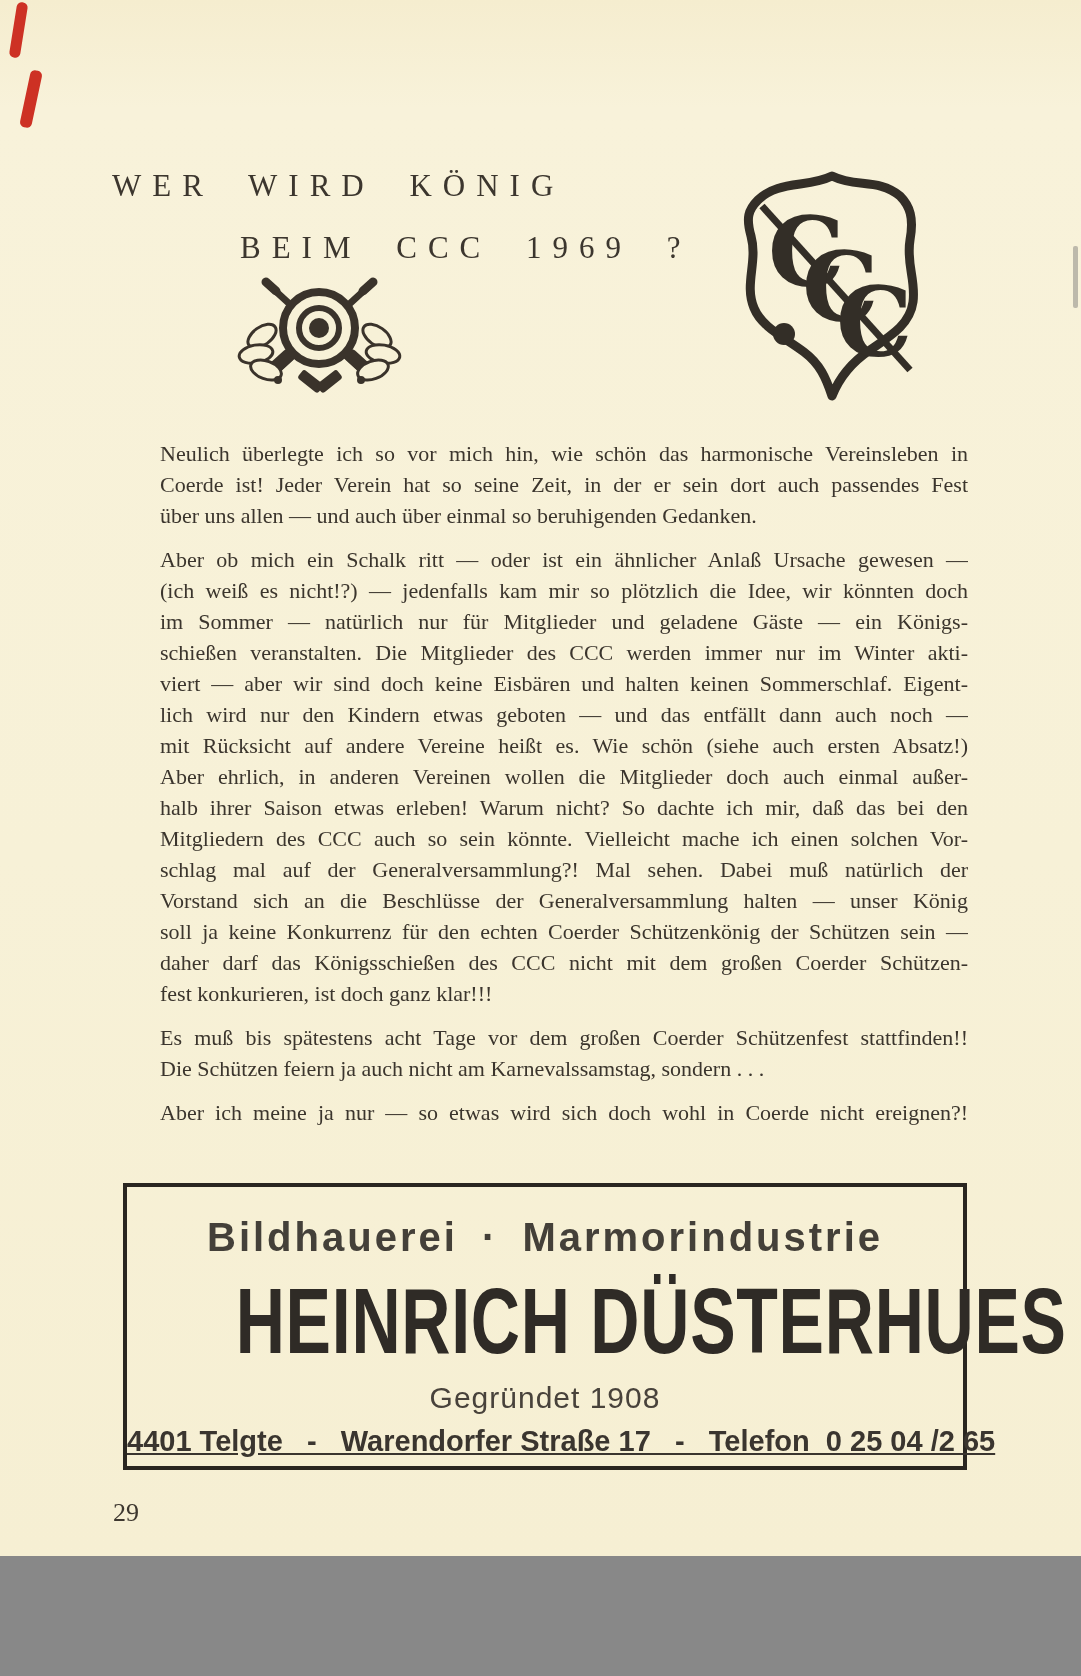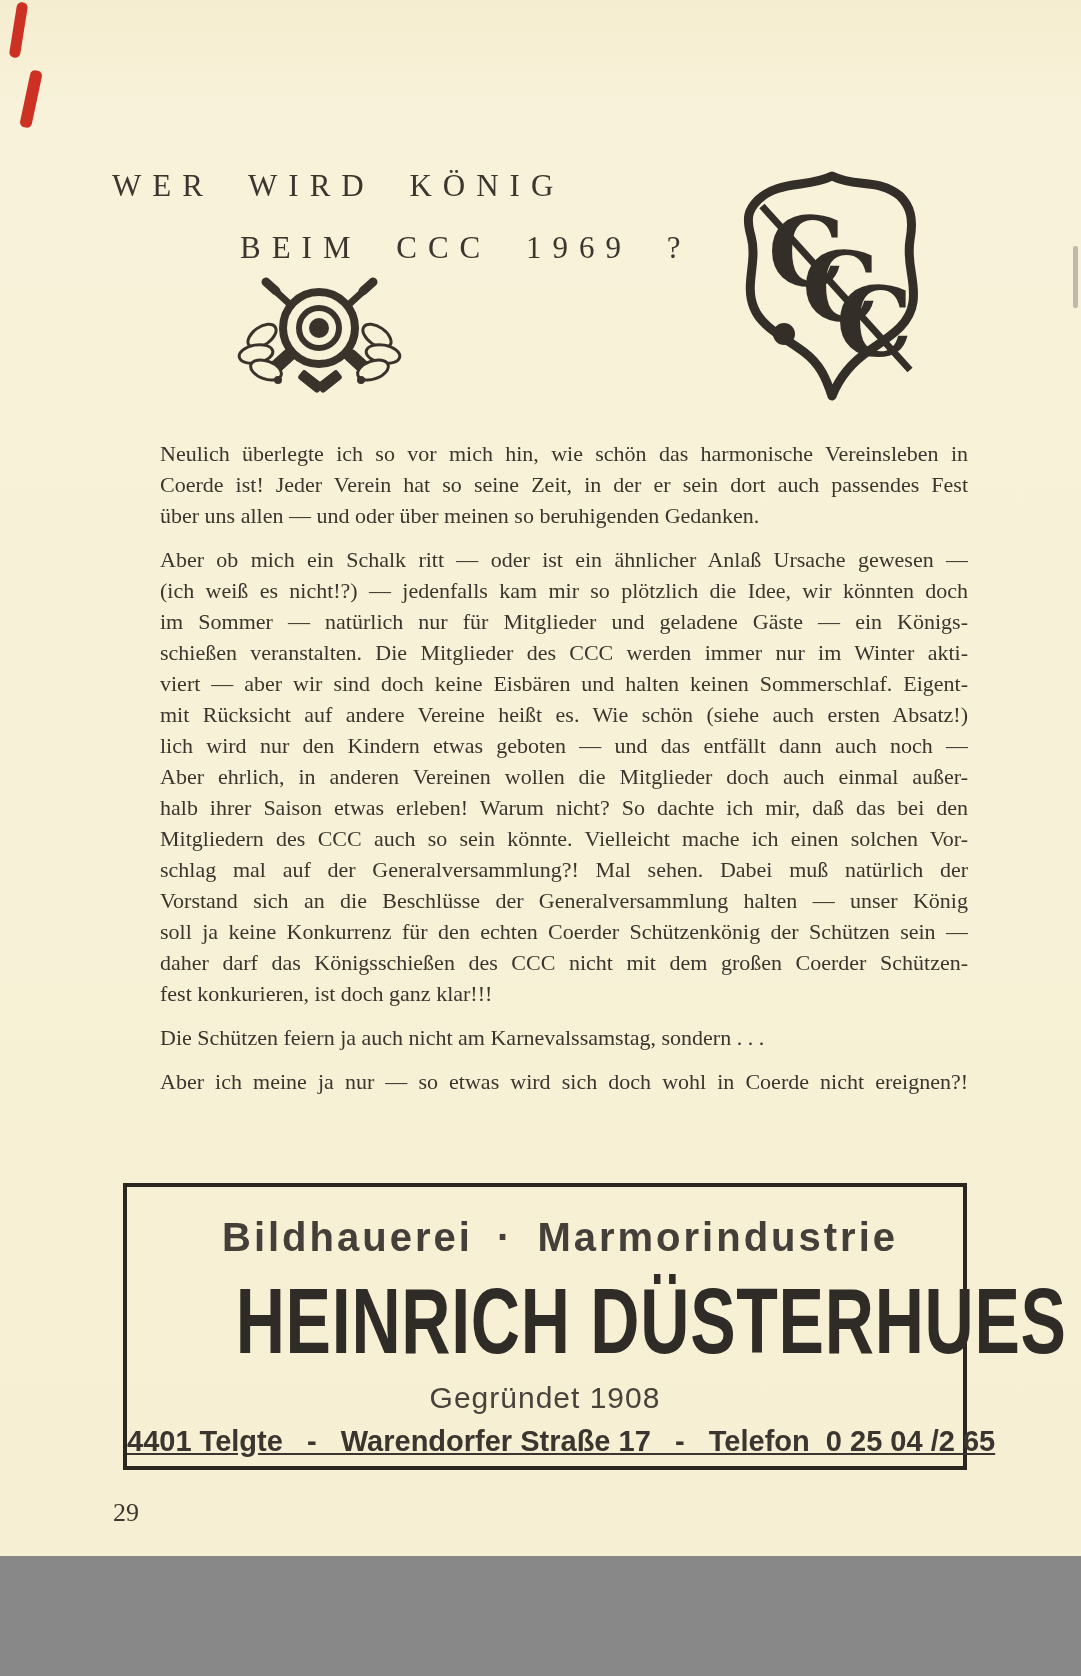--- a/index.html
+++ b/index.html
@@ -25,21 +25,21 @@
 
   
   .body-text { position:absolute; left:113px; top:438px; width:855px; color:#3b352d; font-size:22px; line-height:31px; }
   .para { margin:0 0 13px 0; }
   .line { text-align:justify; text-align-last:justify; height:31px; overflow:hidden;margin-left:47px; }
   .line.last { text-align-last:left; }
 
   
   .ad-box { position:absolute; left:123px; top:1183px; width:836px; height:279px; border:4px solid #2a2620; }
   .ad-box > div { position:absolute; width:100%; text-align:center; font-family:"Liberation Sans","DejaVu Sans",sans-serif; }
-  .ad-line1   { top:28px;  font-weight:700; font-size:40px; letter-spacing:3px; word-spacing:10px; color:#444039;padding-left:15px; }
+  .ad-line1   { top:28px;  font-weight:700; font-size:40px; letter-spacing:3px; word-spacing:10px; color:#444039; }
   .ad-name    { top:82px;  font-weight:700; font-size:92px; letter-spacing:1px; color:#2f2b26; transform:scaleX(0.74); transform-origin:50% 50%; white-space:pre; }
   .ad-founded { top:194px; font-weight:400; font-size:30px; letter-spacing:1px; color:#48423b; }
   .ad-address { top:238px; font-weight:700; font-size:29px; color:#3a352f; white-space:pre;text-decoration:underline; }
 
   .page-number { position:absolute; left:113px; top:1498px; font-size:26px; color:#3d372f; }
 
   .emblem-svg { position:absolute; left:232px; top:270px; }
   .shield-svg { position:absolute; left:710px; top:156px; }
 </style>
 </head>
@@ -106,40 +106,41 @@
       <text x="92" y="165">C</text>
       <text x="126" y="200">C</text>
     </g>
     <circle cx="74" cy="178" r="11" fill="#332e27"></circle>
   </svg>
 
   <div class="body-text">
       <div class="para">
         <div class="line">Neulich überlegte ich so vor mich hin, wie schön das harmonische Vereinsleben in</div>
         <div class="line">Coerde ist! Jeder Verein hat so seine Zeit, in der er sein dort auch passendes Fest</div>
-        <div class="line last">über uns allen — und oder über meinen so beruhigenden Gedanken.</div>
+        <div class="line last">über uns allen — und auch über einmal so beruhigenden Gedanken.</div>
       </div>
       <div class="para">
         <div class="line">Aber ob mich ein Schalk ritt — oder ist ein ähnlicher Anlaß Ursache gewesen —</div>
         <div class="line">(ich weiß es nicht!?) — jedenfalls kam mir so plötzlich die Idee, wir könnten doch</div>
         <div class="line">im Sommer — natürlich nur für Mitglieder und geladene Gäste — ein Königs-</div>
         <div class="line">schießen veranstalten. Die Mitglieder des CCC werden immer nur im Winter akti-</div>
         <div class="line">viert — aber wir sind doch keine Eisbären und halten keinen Sommerschlaf. Eigent-</div>
+        <div class="line">lich wird nur den Kindern etwas geboten — und das entfällt dann auch noch —</div>
         <div class="line">mit Rücksicht auf andere Vereine heißt es. Wie schön (siehe auch ersten Absatz!)</div>
-        <div class="line">lich wird nur den Kindern etwas geboten — und das entfällt dann auch noch —</div>
         <div class="line">Aber ehrlich, in anderen Vereinen wollen die Mitglieder doch auch einmal außer-</div>
         <div class="line">halb ihrer Saison etwas erleben! Warum nicht? So dachte ich mir, daß das bei den</div>
         <div class="line">Mitgliedern des CCC auch so sein könnte. Vielleicht mache ich einen solchen Vor-</div>
         <div class="line">schlag mal auf der Generalversammlung?! Mal sehen. Dabei muß natürlich der</div>
         <div class="line">Vorstand sich an die Beschlüsse der Generalversammlung halten — unser König</div>
         <div class="line">soll ja keine Konkurrenz für den echten Coerder Schützenkönig der Schützen sein —</div>
         <div class="line">daher darf das Königsschießen des CCC nicht mit dem großen Coerder Schützen-</div>
         <div class="line last">fest konkurieren, ist doch ganz klar!!!</div>
       </div>
       <div class="para">
+        <div class="line">Es muß bis spätestens acht Tage vor dem großen Coerder Schützenfest stattfinden!!</div>
         <div class="line last">Die Schützen feiern ja auch nicht am Karnevalssamstag, sondern . . .</div>
       </div>
       <div class="para">
         <div class="line">Aber ich meine ja nur — so etwas wird sich doch wohl in Coerde nicht ereignen?!</div>
       </div>
     </div>
 
   <div class="ad-box">
     <div class="ad-line1">Bildhauerei · Marmorindustrie</div>
     <div class="ad-name">HEINRICH DÜSTERHUES</div>

